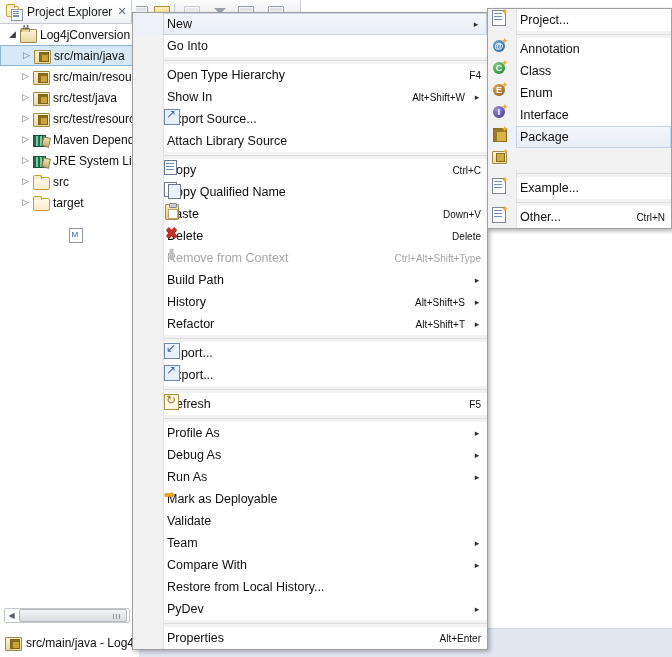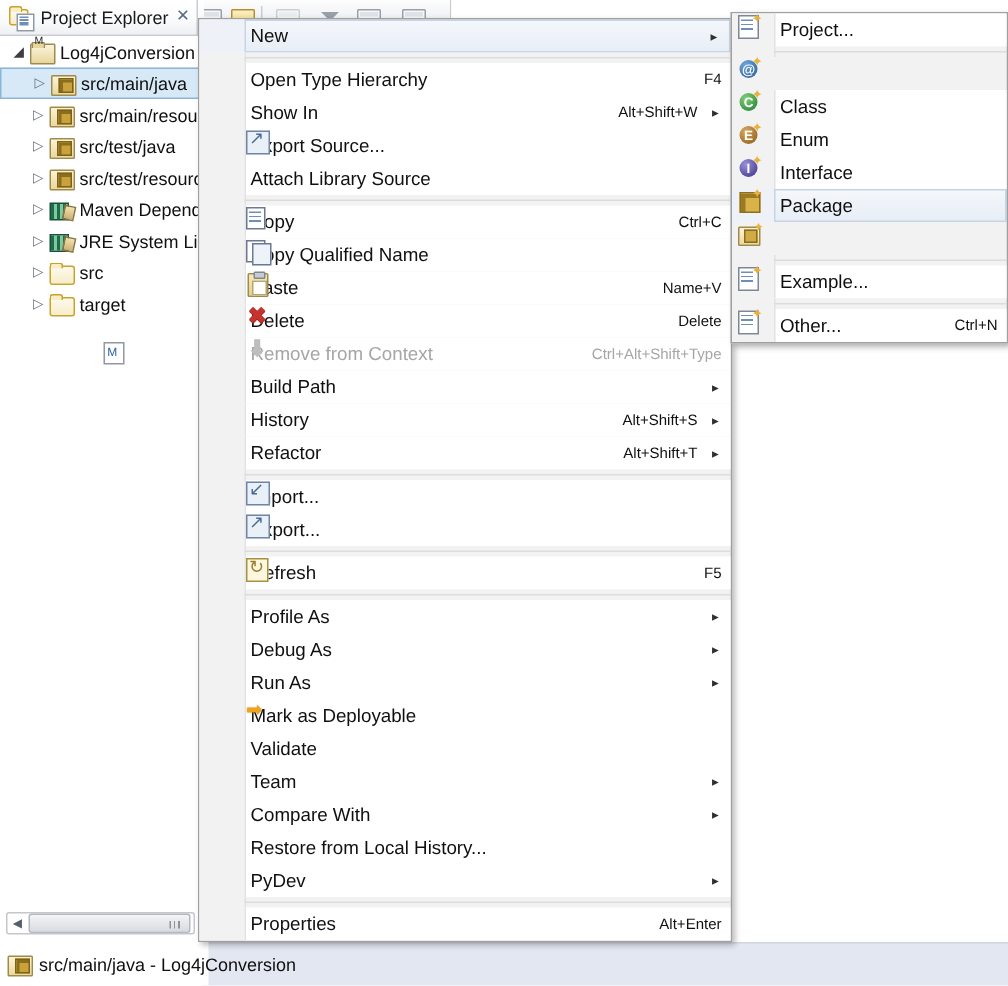--- a/index.html
+++ b/index.html
@@ -499,20 +499,25 @@
 
   <div class="ctxmenu">
     <div class="ctx-gutter"></div>
     <div class="ctx-list" id="ctxlist">
         <div class="mi hover">
           <span class="mi-body">
             <span class="mi-label">New</span>
             <span class="mi-arrow " style="margin-left:auto;">▸</span>
           </span>
         </div>
+        <div class="mi">
+          <span class="mi-body">
+            <span class="mi-label">Go Into</span>
+          </span>
+        </div>
         <div class="sep"></div>
         <div class="mi">
           <span class="mi-body">
             <span class="mi-label">Open Type Hierarchy</span>
             <span class="mi-accel">F4</span>
           </span>
         </div>
         <div class="mi">
           <span class="mi-body">
             <span class="mi-label">Show In</span>
@@ -552,21 +557,21 @@
           <span class="mi-body">
             <span class="mi-label">Copy Qualified Name</span>
           </span>
         </div>
         <div class="mi">
           <span class="mi-icon g">
             <span class="g-clip"></span>
           </span>
           <span class="mi-body">
             <span class="mi-label">Paste</span>
-            <span class="mi-accel">Name+V</span>
+            <span class="mi-accel">Down+V</span>
           </span>
         </div>
         <div class="mi">
           <span class="mi-icon g">
             <span class="g-x">✖</span>
           </span>
           <span class="mi-body">
             <span class="mi-label">Delete</span>
             <span class="mi-accel">Delete</span>
           </span>
@@ -704,20 +709,23 @@
           <span class="mi-body">
             <span class="mi-label">Project...</span>
           </span>
         </div>
         <div class="sep"></div>
         <div class="mi">
           <span class="mi-icon g">
             <span class="g-circle" style="background:radial-gradient(circle at 35% 30%,#6fa8dc,#27598f);">@</span>
             <span class="g-star">✦</span>
           </span>
+          <span class="mi-body">
+            <span class="mi-label">Annotation</span>
+          </span>
         </div>
         <div class="mi">
           <span class="mi-icon g">
             <span class="g-circle" style="background:radial-gradient(circle at 35% 30%,#7fd07a,#1f7a2e);">C</span>
             <span class="g-star">✦</span>
           </span>
           <span class="mi-body">
             <span class="mi-label">Class</span>
           </span>
         </div>

